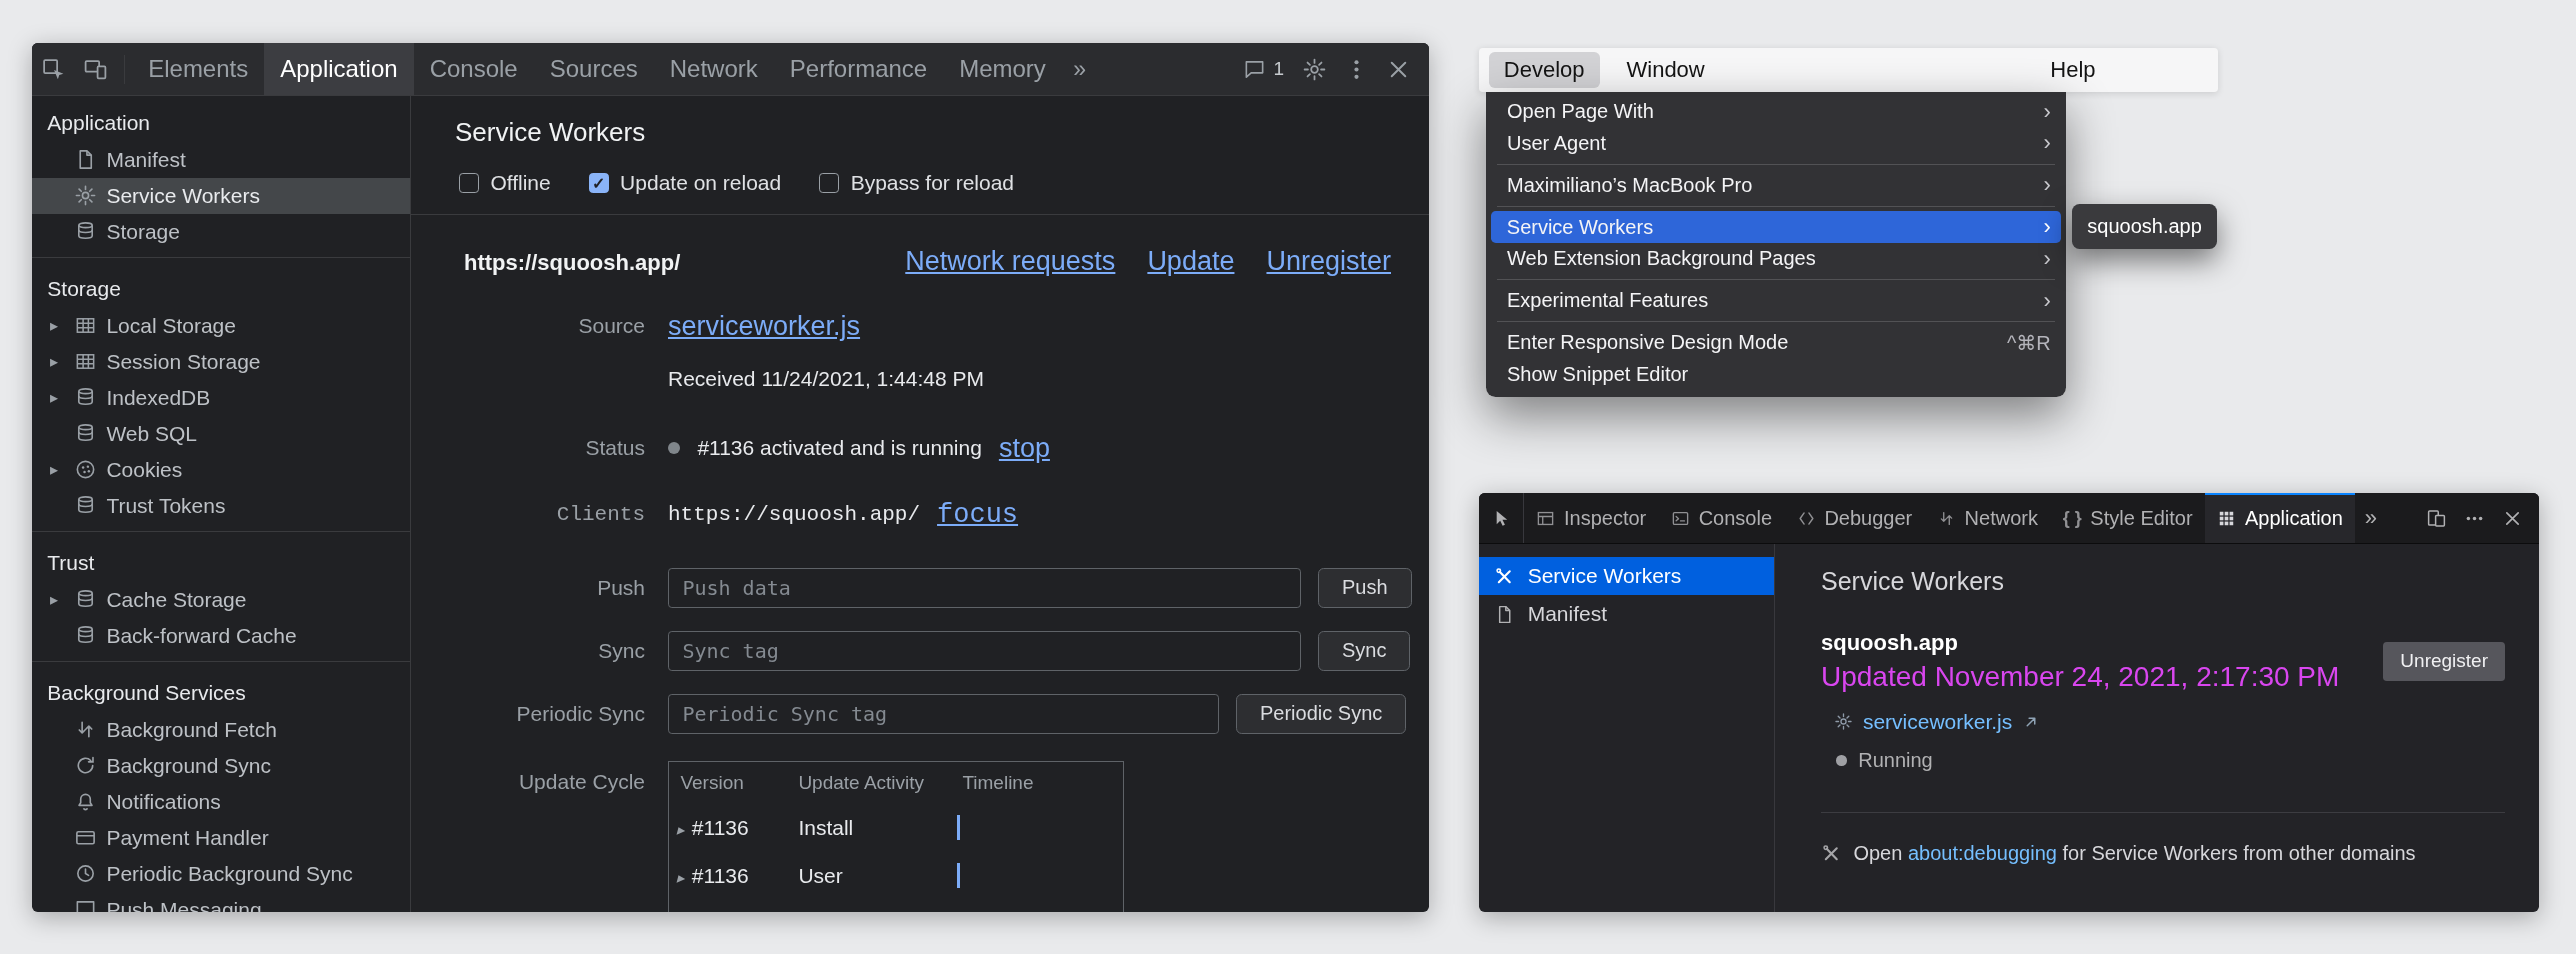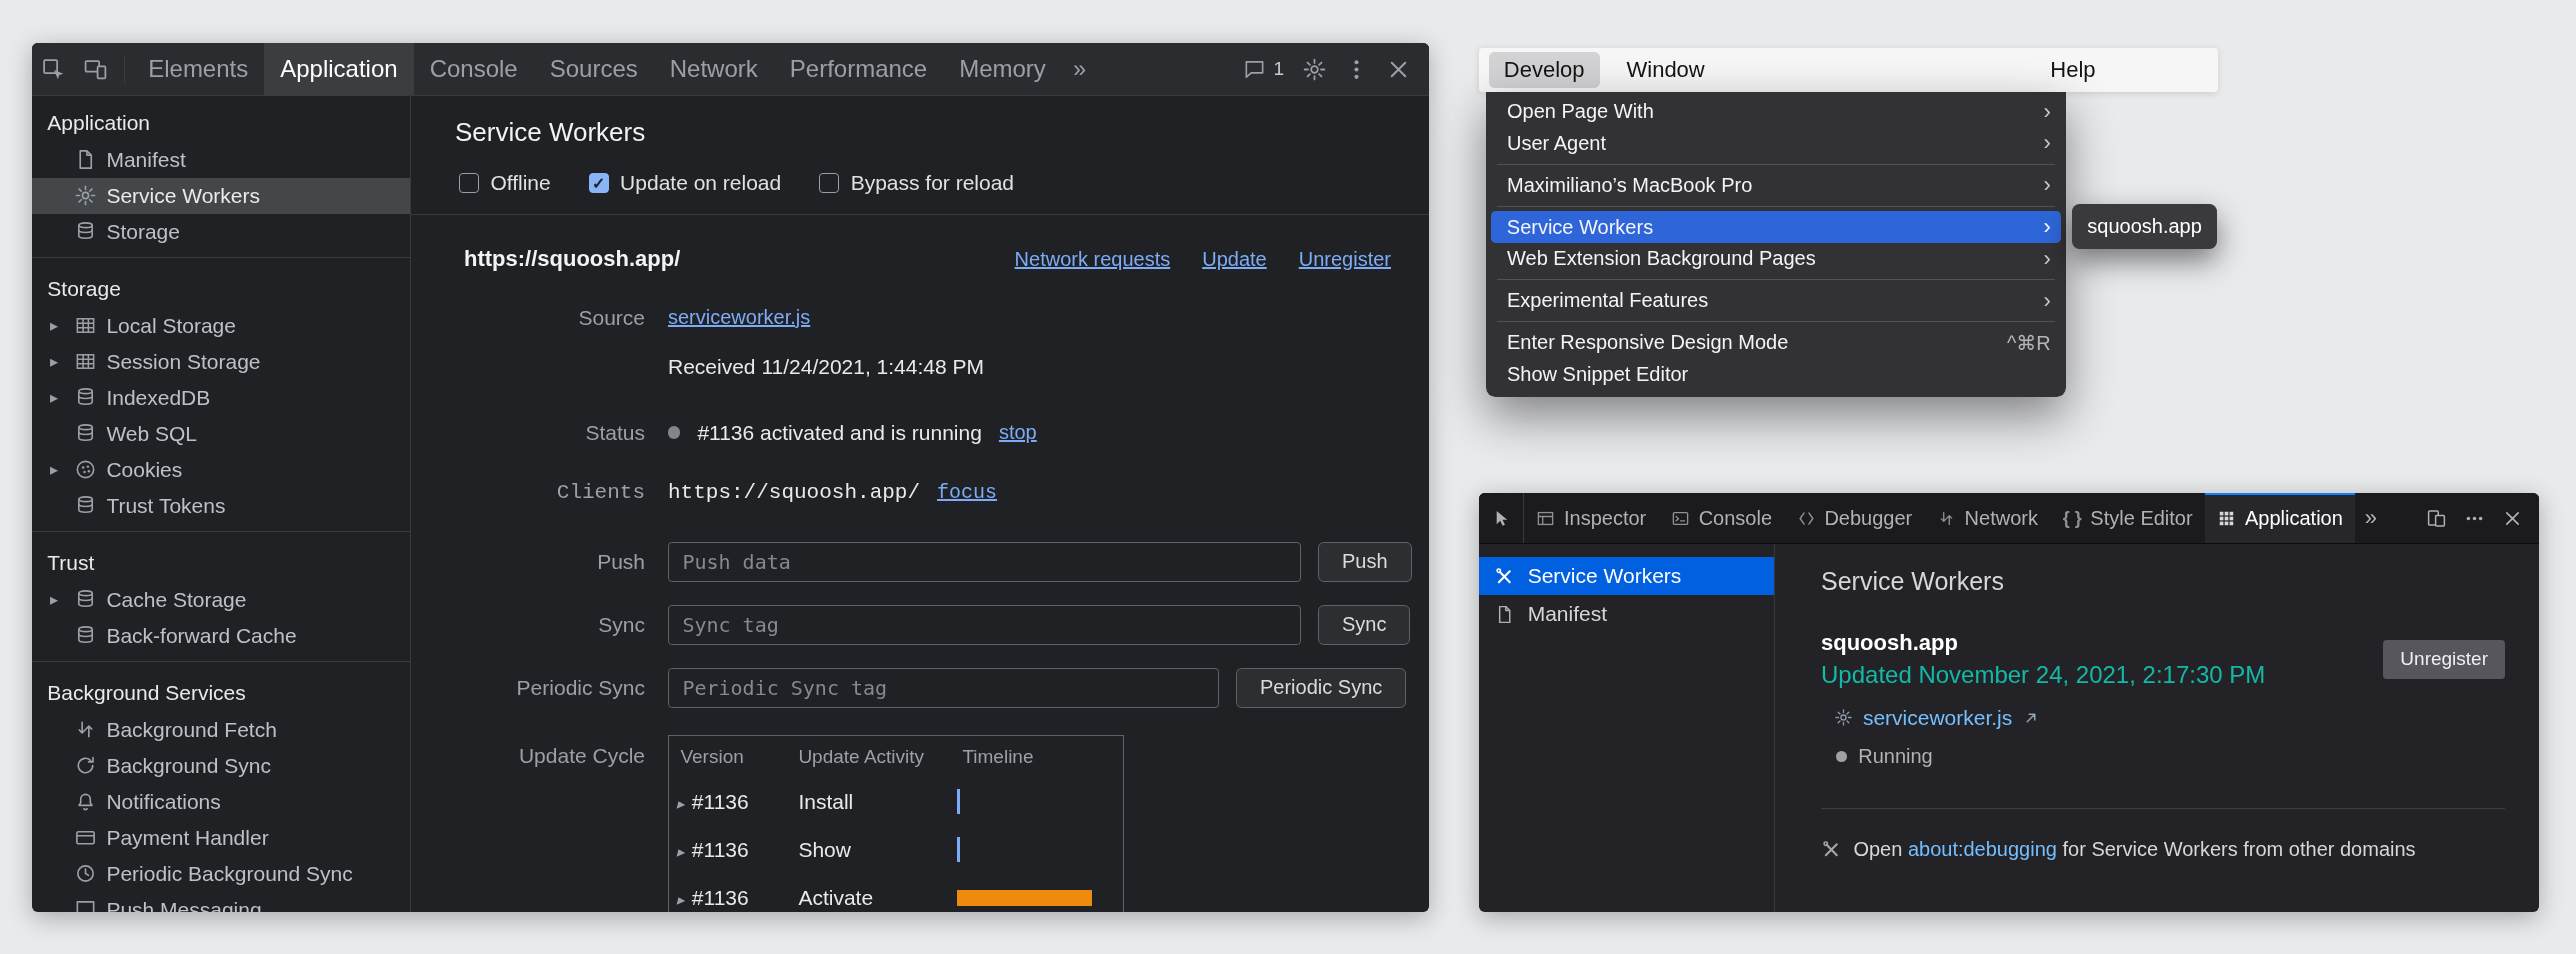--- a/index.html
+++ b/index.html
@@ -35,21 +35,21 @@
   .c-title{font-size:26px;color:#f1f3f4;margin:21px 38px 0 44px;}
   .c-checks{display:flex;align-items:center;gap:38px;margin:23px 38px 19px 48px;}
   .chk{display:flex;align-items:center;gap:11.4px;font-size:21px;color:#dfe1e4;}
   .cb{width:20px;height:20px;border:1.9px solid #9aa0a6;border-radius:3.8px;box-sizing:border-box;flex:none;}
   .cb.on{background:#8ab4f8;border-color:#8ab4f8;display:flex;align-items:center;justify-content:center;}
   .cb.on::before{content:"✓";color:#202124;font-size:16px;font-weight:bold;}
   .c-div{border-top:1px solid #3a3b3e;}
   .c-origin{display:flex;align-items:baseline;margin:30.5px 38px 0 53px;}
   .c-origin b{font-size:22px;color:#f1f3f4;font-weight:bold;}
   .c-hlinks{margin-left:auto;display:flex;gap:32px;}
-  a.clink{color:#7cacf8;text-decoration:underline;font-size:20px;cursor:pointer;}
+  a.clink{color:#7cacf8;text-decoration:underline;font-size:27px;cursor:pointer;}
   .crow{display:grid;grid-template-columns:181px 1fr;column-gap:23px;align-items:center;
         padding:0 38px 0 53px;font-size:21px;color:#e8eaed;}
   .clabel{text-align:right;color:#9aa0a6;}
   .mt36{margin-top:34px;} .mt26{margin-top:25px;} .mt44{margin-top:42px;} .mt38{margin-top:36px;font-family:Liberation Mono, monospace;}
   .mt40{margin-top:38px;} .mt24{margin-top:23px;} .mt28{margin-top:27px;}
   .cval{display:flex;align-items:center;gap:17px;}
   .sdot{width:12.4px;height:12.4px;border-radius:50%;background:#80868b;flex:none;}
   .cinput{height:40px;box-sizing:border-box;background:transparent;border:1px solid #5f6368;border-radius:3.8px;
           color:#e8eaed;font:20px "DejaVu Sans Mono",monospace;padding:0 13.4px;outline:none;}
   .cinput::placeholder{color:#848a91;}
@@ -110,21 +110,21 @@
   .f-side{width:296px;flex:none;border-right:1px solid #38383d;padding-top:13.4px;box-sizing:border-box;font-size:21px;}
   .f-sitem{height:38px;display:flex;align-items:center;gap:12.4px;padding:0 15.3px;color:#d7d7db;}
   .f-sitem .ic{width:21px;height:21px;color:#b1b1b3;}
   .f-sitem.sel{background:#0060df;color:#ffffff;}
   .f-sitem.sel .ic{color:#ffffff;}
   .f-main{flex:1;min-width:0;padding:23px 34px 0 46px;box-sizing:border-box;}
   .f-title{font-size:25px;color:#d7d7db;}
   .f-whead{display:flex;align-items:center;margin-top:34px;}
   .f-wcol{display:flex;flex-direction:column;gap:4.8px;}
   .f-wname{font-size:22px;font-weight:bold;color:#ffffff;}
-  .f-wupd{font-size:24px;color:#14b8a6;}
+  .f-wupd{font-size:28px;color:#d946ef;}
   .f-unreg{margin-left:auto;background:#56565c;border:none;border-radius:3.8px;color:#f0f0f2;
            font-size:19px;font-family:"Liberation Sans",sans-serif;padding:8.6px 17px;cursor:pointer;}
   .f-script{display:flex;align-items:center;gap:9.5px;margin:17px 0 0 13.4px;font-size:21px;}
   .f-script .ic{width:19px;height:19px;color:#8e9aa8;}
   a.flink{color:#75bfff;text-decoration:none;cursor:pointer;}
   .f-jump{width:18px;height:18px;color:#8fa3b5;}
   .f-run{display:flex;align-items:center;gap:11.4px;margin:15.3px 0 0 15.3px;font-size:20px;color:#b1b1b3;}
   .f-rdot{width:10.5px;height:10.5px;border-radius:50%;background:#9fa0a4;flex:none;}
   .f-div{border-top:1px solid #3c3c41;margin-top:40px;}
   .f-foot{display:flex;align-items:center;gap:11.4px;margin-top:29px;font-size:20px;color:#d7d7db;}
@@ -603,21 +603,21 @@
               <span class="uct-a">Install</span>
               <span class="uct-t">
                   <i class="bar"></i>
                 </span>
             </div>
             <div class="uct-r">
               <span class="uct-v">
                   <i class="tw2"></i>
                   <span>#1136</span>
                 </span>
-              <span class="uct-a">Show</span>
+              <span class="uct-a">User</span>
               <span class="uct-t">
                   <i class="bar"></i>
                 </span>
             </div>
             <div class="uct-r">
               <span class="uct-v">
                   <i class="tw2"></i>
                   <span>#1136</span>
                 </span>
               <span class="uct-a">Activate</span>

